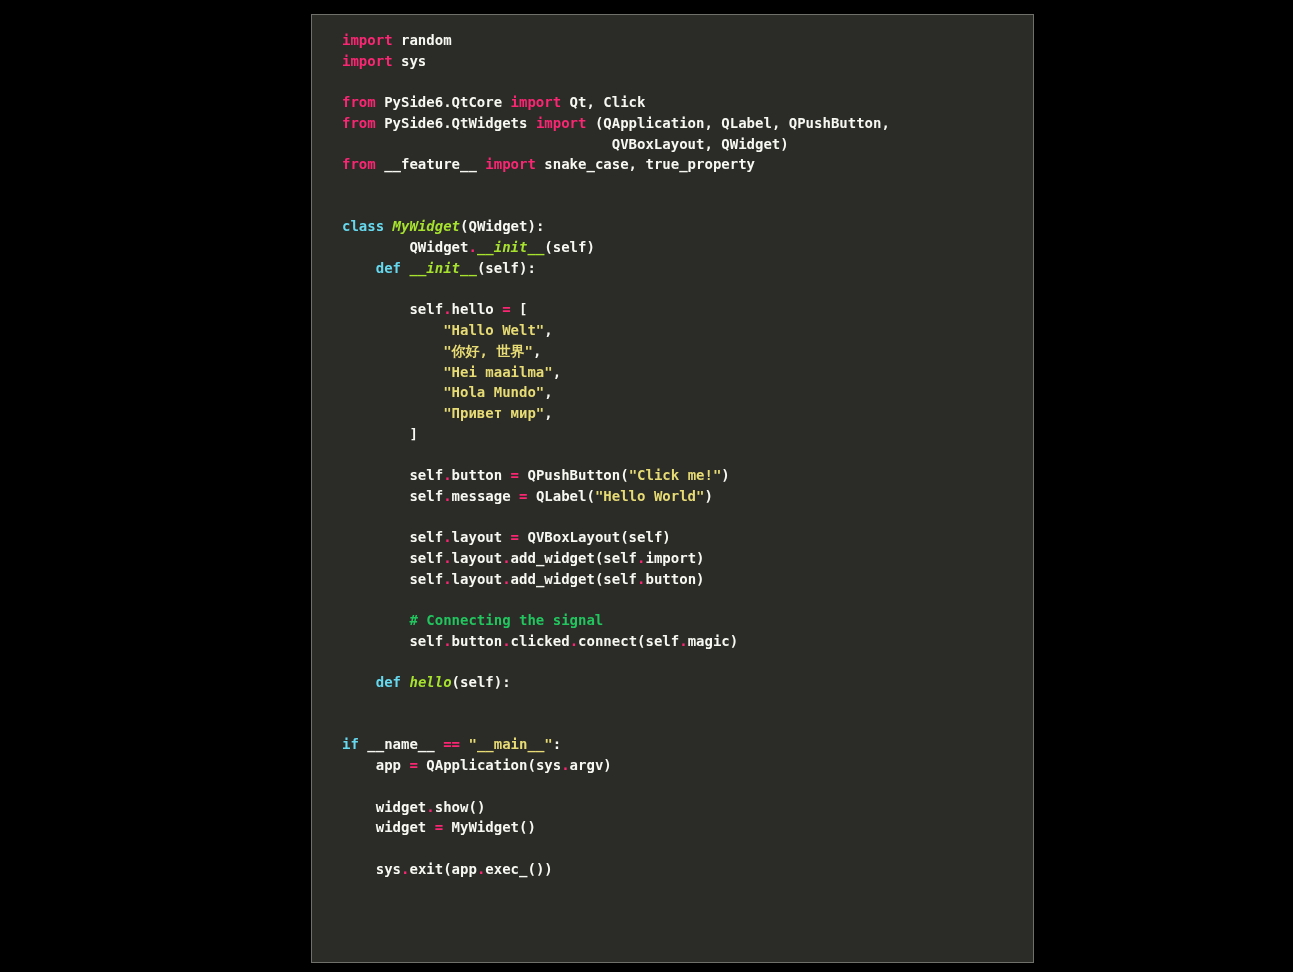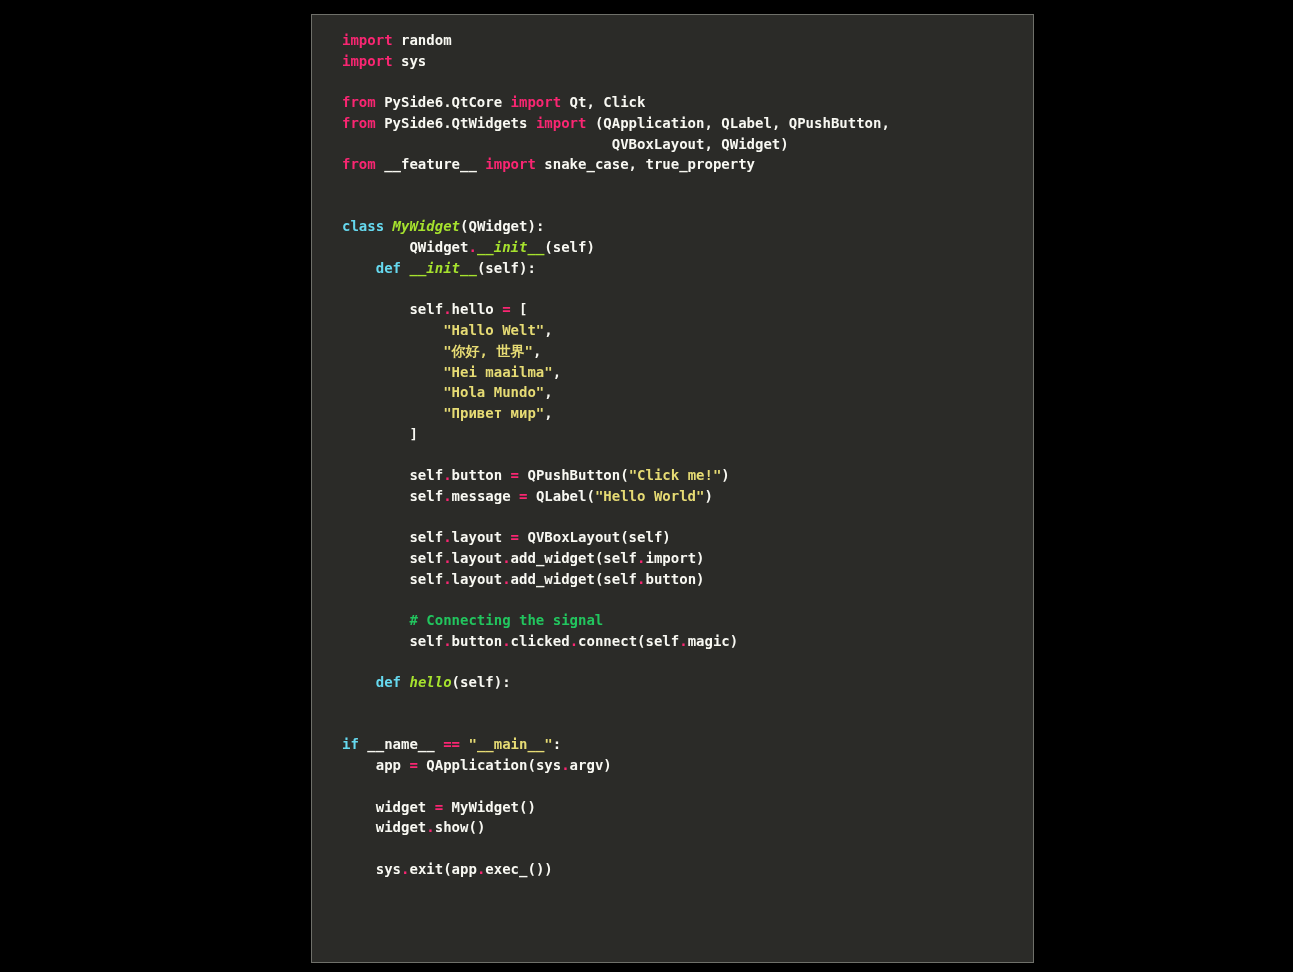--- a/index.html
+++ b/index.html
@@ -94,19 +94,19 @@
 </span><span class="ln">
 </span><span class="ln"><span class="pln">        </span><span class="cmt"># Connecting the signal</span>
 </span><span class="ln"><span class="pln">        self</span><span class="kw">.</span><span class="pln">button</span><span class="kw">.</span><span class="pln">clicked</span><span class="kw">.</span><span class="pln">connect(self</span><span class="kw">.</span><span class="pln">magic)</span>
 </span><span class="ln">
 </span><span class="ln"><span class="pln">    </span><span class="ctl">def</span><span class="pln"> </span><span class="name">hello</span><span class="pln">(self):</span>
 </span><span class="ln">
 </span><span class="ln">
 </span><span class="ln"><span class="ctl">if</span><span class="pln"> __name__ </span><span class="kw">==</span><span class="pln"> </span><span class="str">"__main__"</span><span class="pln">:</span>
 </span><span class="ln"><span class="pln">    app </span><span class="kw">=</span><span class="pln"> QApplication(sys</span><span class="kw">.</span><span class="pln">argv)</span>
 </span><span class="ln">
+</span><span class="ln"><span class="pln">    widget</span><span class="kw">.</span><span class="pln">show()</span>
 </span><span class="ln"><span class="pln">    widget </span><span class="kw">=</span><span class="pln"> MyWidget()</span>
-</span><span class="ln"><span class="pln">    widget</span><span class="kw">.</span><span class="pln">show()</span>
 </span><span class="ln">
 </span><span class="ln"><span class="pln">    sys</span><span class="kw">.</span><span class="pln">exit(app</span><span class="kw">.</span><span class="pln">exec_())</span>
 </span></pre>
   </div>
 </div>
 
 </body></html>

